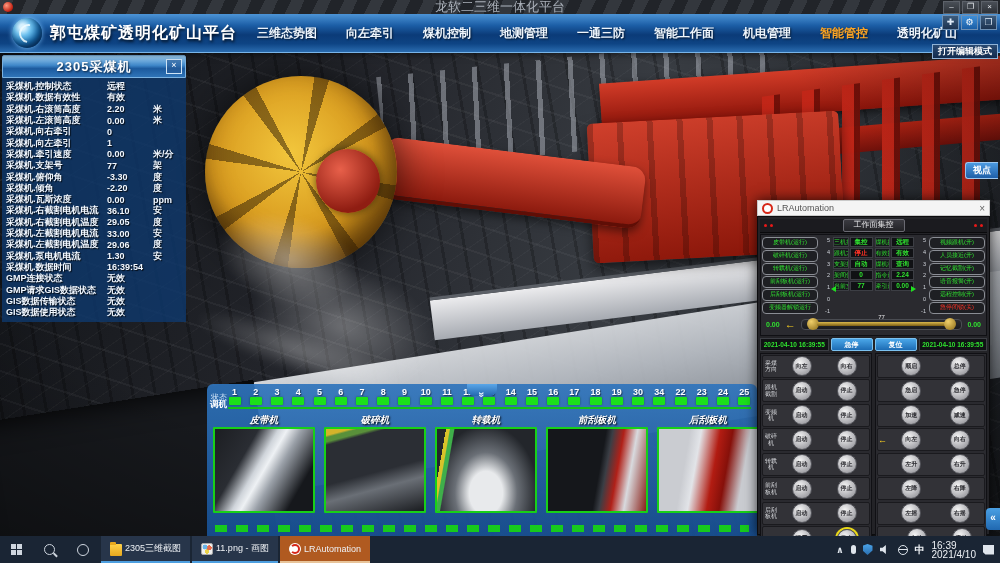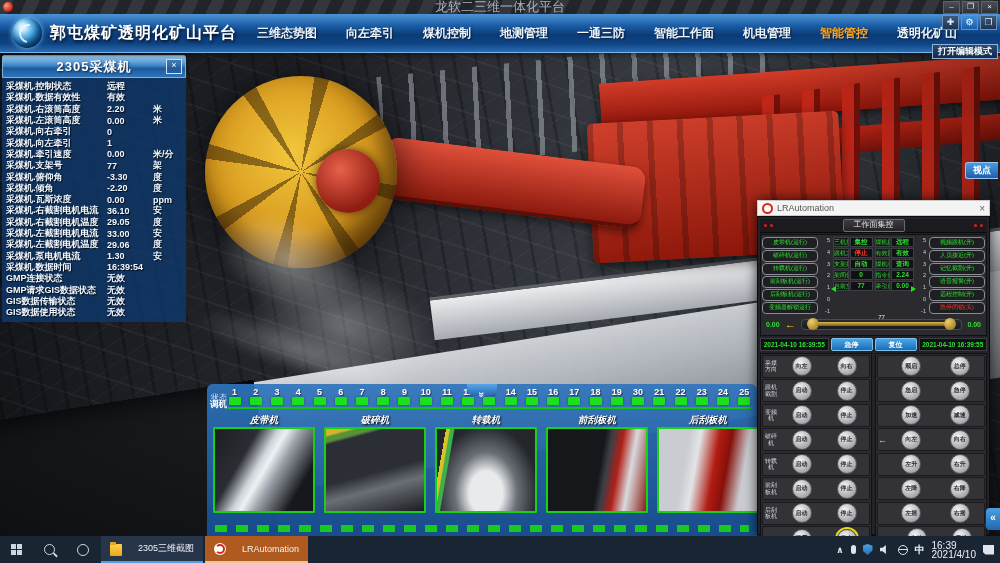--- a/index.html
+++ b/index.html
@@ -196,21 +196,21 @@
     text-align:center;line-height:20px}
 
   
   .taskbar{position:absolute;left:0;right:0;bottom:0;height:27px;background:#1a2534;display:flex;align-items:stretch;z-index:50}
   .sysbtn{width:33px;display:flex;align-items:center;justify-content:center;cursor:pointer}
   .win-logo{width:12px;height:12px;display:grid;grid-template-columns:5px 5px;grid-template-rows:5px 5px;gap:1px}
   .win-logo i{background:#cfd6df}
   .icon-search{width:9px;height:9px;border:1.5px solid #cfd6df;border-radius:50%;position:relative}
   .icon-search::after{content:'';position:absolute;width:5px;height:1.5px;background:#cfd6df;right:-4px;bottom:-1px;transform:rotate(45deg)}
   .icon-circle{width:10px;height:10px;border:1.5px solid #cfd6df;border-radius:50%}
-  .tb-item{display:flex;align-items:center;gap:16px;padding:0 9px;margin-left:2px;min-width:0;cursor:pointer;
+  .tb-item{display:flex;align-items:center;gap:3px;padding:0 9px;margin-left:2px;min-width:0;cursor:pointer;
     background:#27354a;border-bottom:2px solid #4d9fe0;box-sizing:border-box}
   .tb-item.lit{background:#31425c}
   .tb-item.active{background:#b05a20;border-bottom-color:#e8c49a}
   .tb-lbl{font-size:9px;color:#eef1f5;white-space:nowrap;overflow:hidden}
   .tb-ic{width:12px;height:12px;flex:none;position:relative}
   .tb-ic.folder{background:linear-gradient(#ffd24a,#e8a81e);border-radius:1px;margin-top:2px}
   .tb-ic.folder::before{content:'';position:absolute;top:-2px;left:0;width:6px;height:3px;background:#e8a81e;border-radius:1px 1px 0 0}
   .tb-ic.paint{border-radius:2px;border:1px solid #aaa;box-sizing:border-box;background:
     radial-gradient(circle at 30% 30%,#6ab4e8 0 25%,rgba(0,0,0,0) 26%),
     radial-gradient(circle at 72% 38%,#e86a4a 0 25%,rgba(0,0,0,0) 26%),
@@ -538,21 +538,21 @@
           <span class="num">19</span>
           <span class="sq"></span>
         </div>
 
         <div class="num-cell">
           <span class="num">30</span>
           <span class="sq"></span>
         </div>
 
         <div class="num-cell">
-          <span class="num">21</span>
+          <span class="num">34</span>
           <span class="sq"></span>
         </div>
 
         <div class="num-cell">
           <span class="num">22</span>
           <span class="sq"></span>
         </div>
 
         <div class="num-cell">
           <span class="num">23</span>
@@ -883,20 +883,24 @@
     </span>
     <span class="sysbtn">
       <span class="icon-circle"></span>
     </span>
 
       <div class="tb-item">
         <span class="tb-ic folder"></span>
         <span class="tb-lbl">2305三维截图</span>
       </div>
 
+      <div class="tb-item">
+        <span class="tb-ic paint"></span>
+        <span class="tb-lbl">11.png - 画图</span>
+      </div>
 
 
 
       <div class="tb-item active">
         <span class="tb-ic lr"></span>
         <span class="tb-lbl">LRAutomation</span>
       </div>
 
     <div class="tray">
       <span class="tr-chev">∧</span>

